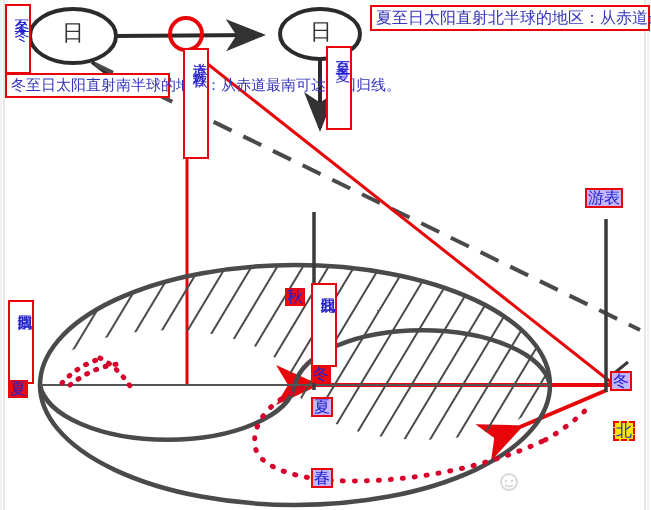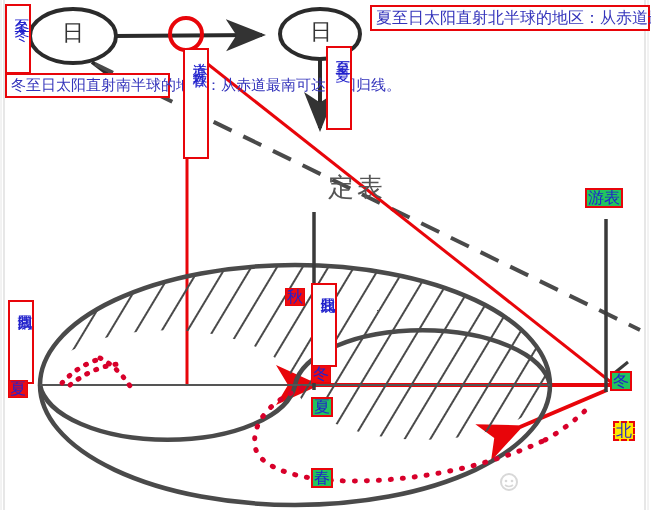--- a/index.html
+++ b/index.html
@@ -3,21 +3,21 @@
 <meta charset="utf-8">
 <style>
   html,body{margin:0;padding:0;background:#ffffff;}
   body{width:651px;height:510px;font-family:"DejaVu Sans","Liberation Sans",sans-serif;}
   #stage{position:relative;width:651px;height:510px;overflow:hidden;background:#fff;}
   #stage svg{position:absolute;left:0;top:0;}
   .lbl{position:absolute;color:#2222cc;line-height:1.0;white-space:pre;}
   
   .vbox{border:2px solid #e8050a;background:#fff;writing-mode:vertical-rl;text-orientation:upright;
         padding:1px 0;display:flex;align-items:flex-start;letter-spacing:0px;}
-  .hbox{border:2px solid #e8050a;background:#22c55e;padding:0 1px;}
+  .hbox{border:2px solid #e8050a;background:#c4b5fd;padding:0 1px;}
   .fillbox{border:1px solid #e8050a;background:#ee0b10;color:#2222cc;padding:0 1px;}
   .yellowbox{border:2px dashed #e8050a;background:#ffe800;color:#2222cc;padding:0 1px;}
   .para{border:2px solid #e8050a;background:#fff;color:#3333bb;padding:2px 4px;line-height:1.12;}
   .plain{color:#555;}
   .wm{color:#d8d8d8;font-size:16px;letter-spacing:2px;white-space:nowrap;}
   .sun{font-size:22px;color:#333;}
 </style>
 </head>
 <body>
 
@@ -111,21 +111,20 @@
   <div class="lbl vbox" style="left:183px;top:48px;width:22px;height:105px;font-size:15px;">
     <span>赤道</span>
     <span style="margin-top:10px;">春秋</span>
   </div>
 
   <div class="lbl vbox" style="left:326px;top:46px;width:22px;height:78px;font-size:15px;">
     <span>夏至</span>
     <span style="margin-top:8px;">夏</span>
   </div>
 
-  <div class="lbl plain" style="left:328px;top:174px;font-size:26px;letter-spacing:3px;">定表</div>
 
   <div class="lbl hbox" style="left:585px;top:188px;font-size:16px;">游表</div>
 
   <div class="lbl vbox" style="left:8px;top:300px;width:22px;height:78px;font-size:15px;">南回归线</div>
 
   <div class="lbl fillbox" style="left:8px;top:380px;font-size:16px;color:#2222cc;">夏</div>
 
   <div class="lbl fillbox" style="left:285px;top:288px;font-size:16px;">秋</div>
 
   <div class="lbl vbox" style="left:311px;top:283px;width:22px;height:78px;font-size:15px;">北回归线</div>

